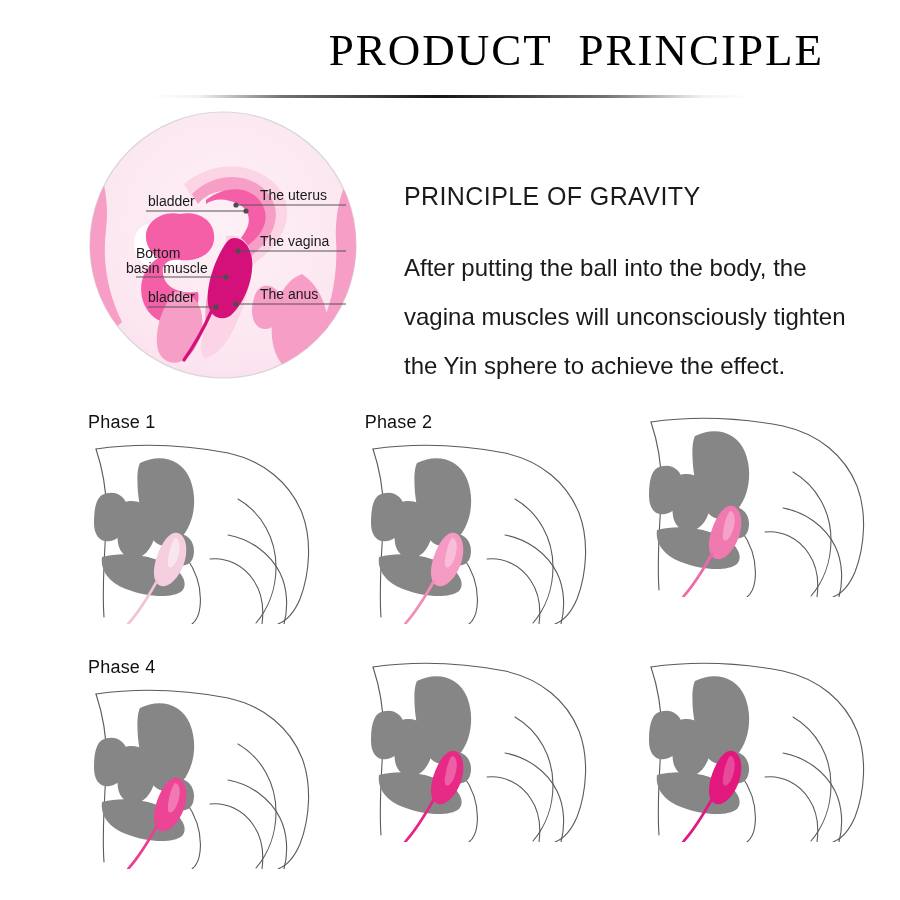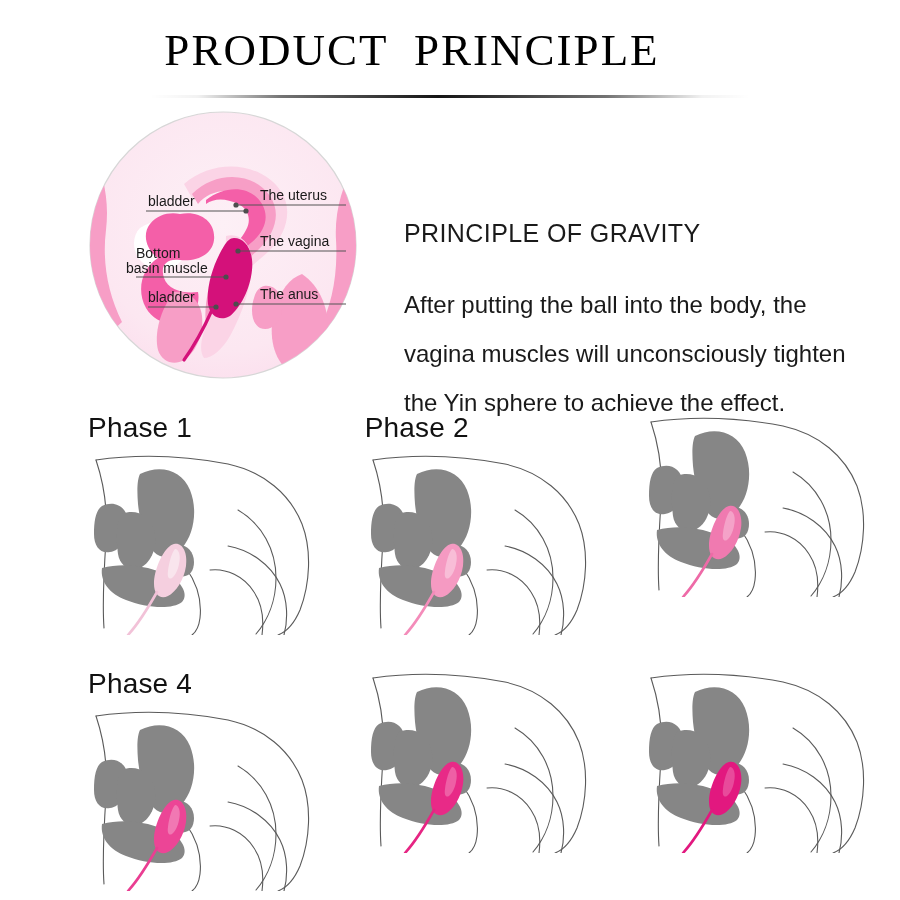--- a/index.html
+++ b/index.html
@@ -13,23 +13,23 @@
     position: relative;
     overflow: hidden;
     font-family: "Liberation Sans", sans-serif;
     color: #111111;
   }
 
   
   #page-title {
     position: absolute;
     top: 24px;
-    left: 8px;
+    left: 16px;
     width: 808px;
-    text-align: center;
+    text-align: right;
     font-family: "Liberation Serif", serif;
     font-size: 45px;
     letter-spacing: 2px;
     color: #000000;
     white-space: pre;
   }
   #title-rule {
     position: absolute;
     top: 95px;
     left: 150px;
@@ -55,21 +55,20 @@
     height: 270px;
   }
   #anatomy-circle svg { display: block; }
 
   
   #gravity-block {
     position: absolute;
     left: 404px;
     top: 182px;
     width: 466px;
-    margin-top: 37px;
   }
   #gravity-heading {
     font-size: 25px;
     color: #1a1a1a;
     letter-spacing: 0.4px;
     margin: 0 0 32px 0;
     font-weight: 400;
   }
   #gravity-body {
     font-size: 24px;
@@ -92,21 +91,21 @@
   }
   .phase-cell {
     width: 285px;
     margin-left: 0;
     position: relative;
   }
   .phase-cell.col0 { margin-left: 78px; }
   .phase-cell.col1 { margin-left: 10px; }
   .phase-cell.col2 { margin-left: 12px; }
   .phase-label {
-    font-size: 28px;
+    font-size: 18px;
     color: #111111;
     margin: 0 0 6px 10px;
     font-weight: 400;
     letter-spacing: 0.2px;
   }
   .phase-figure {
     width: 250px;
     height: 185px;
   }
   .phase-figure svg { display: block; }

